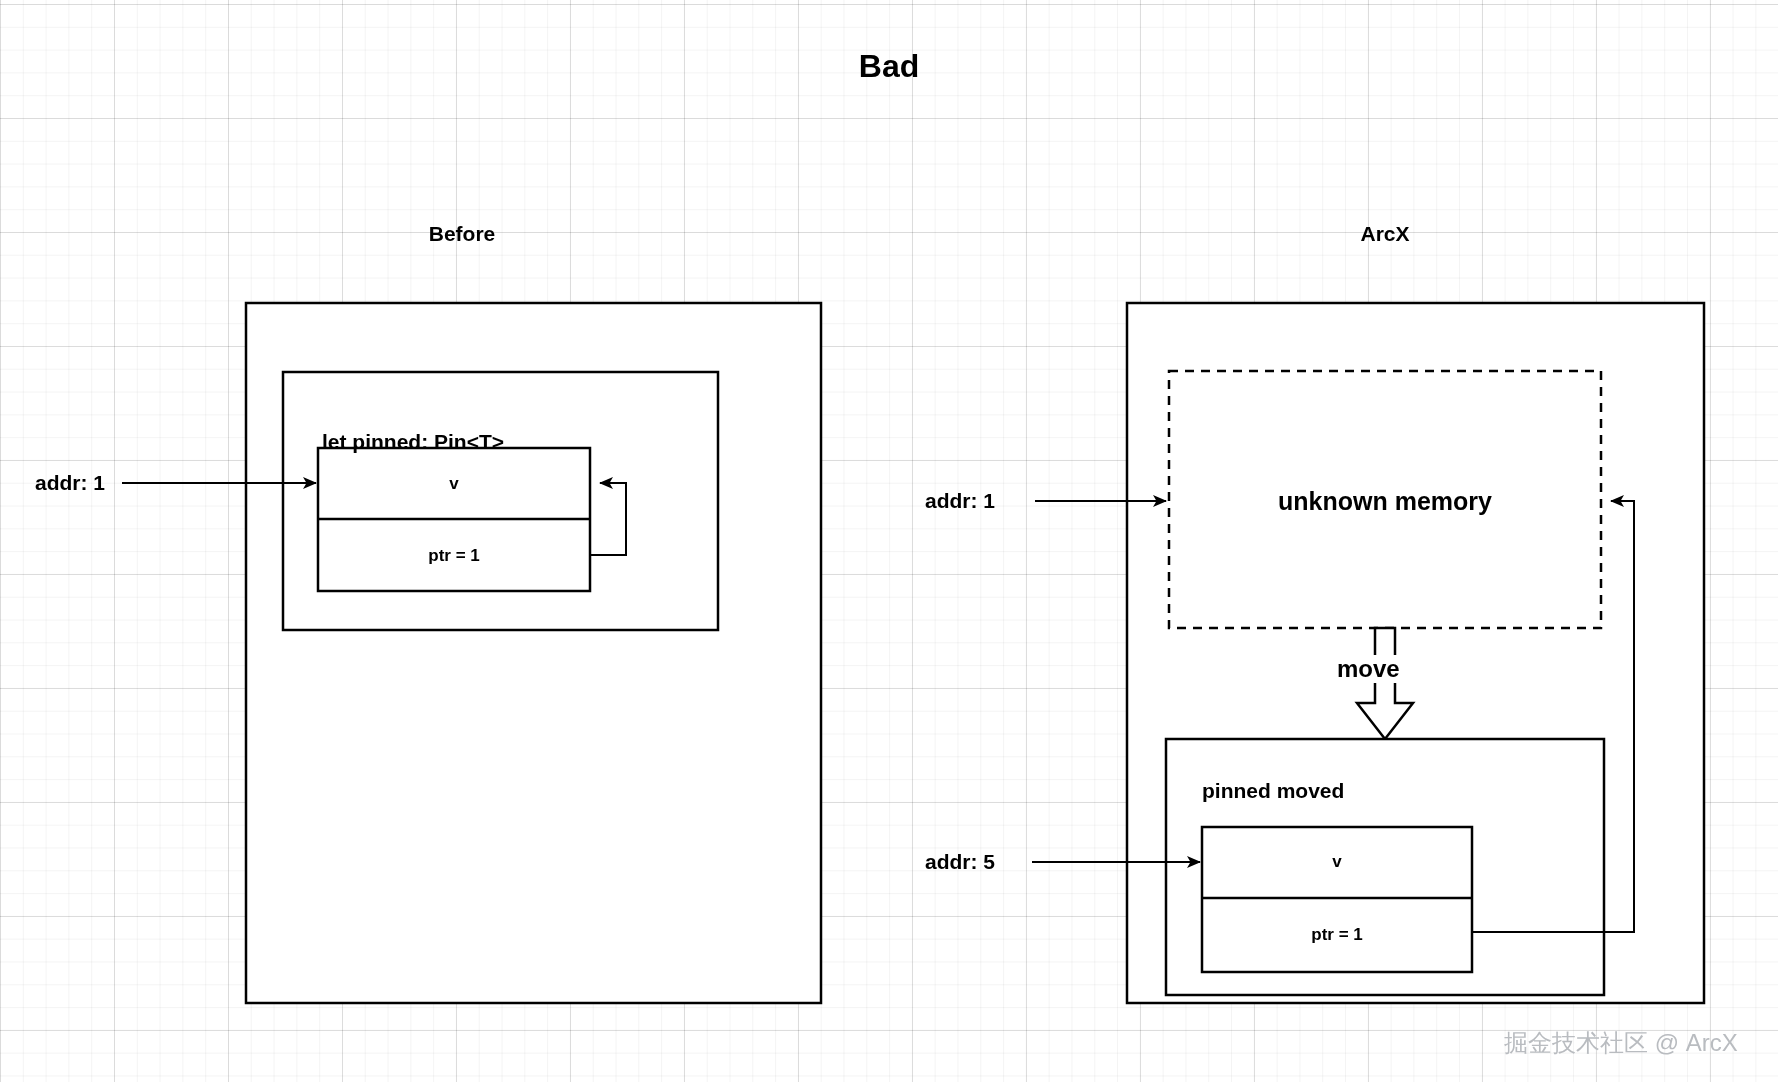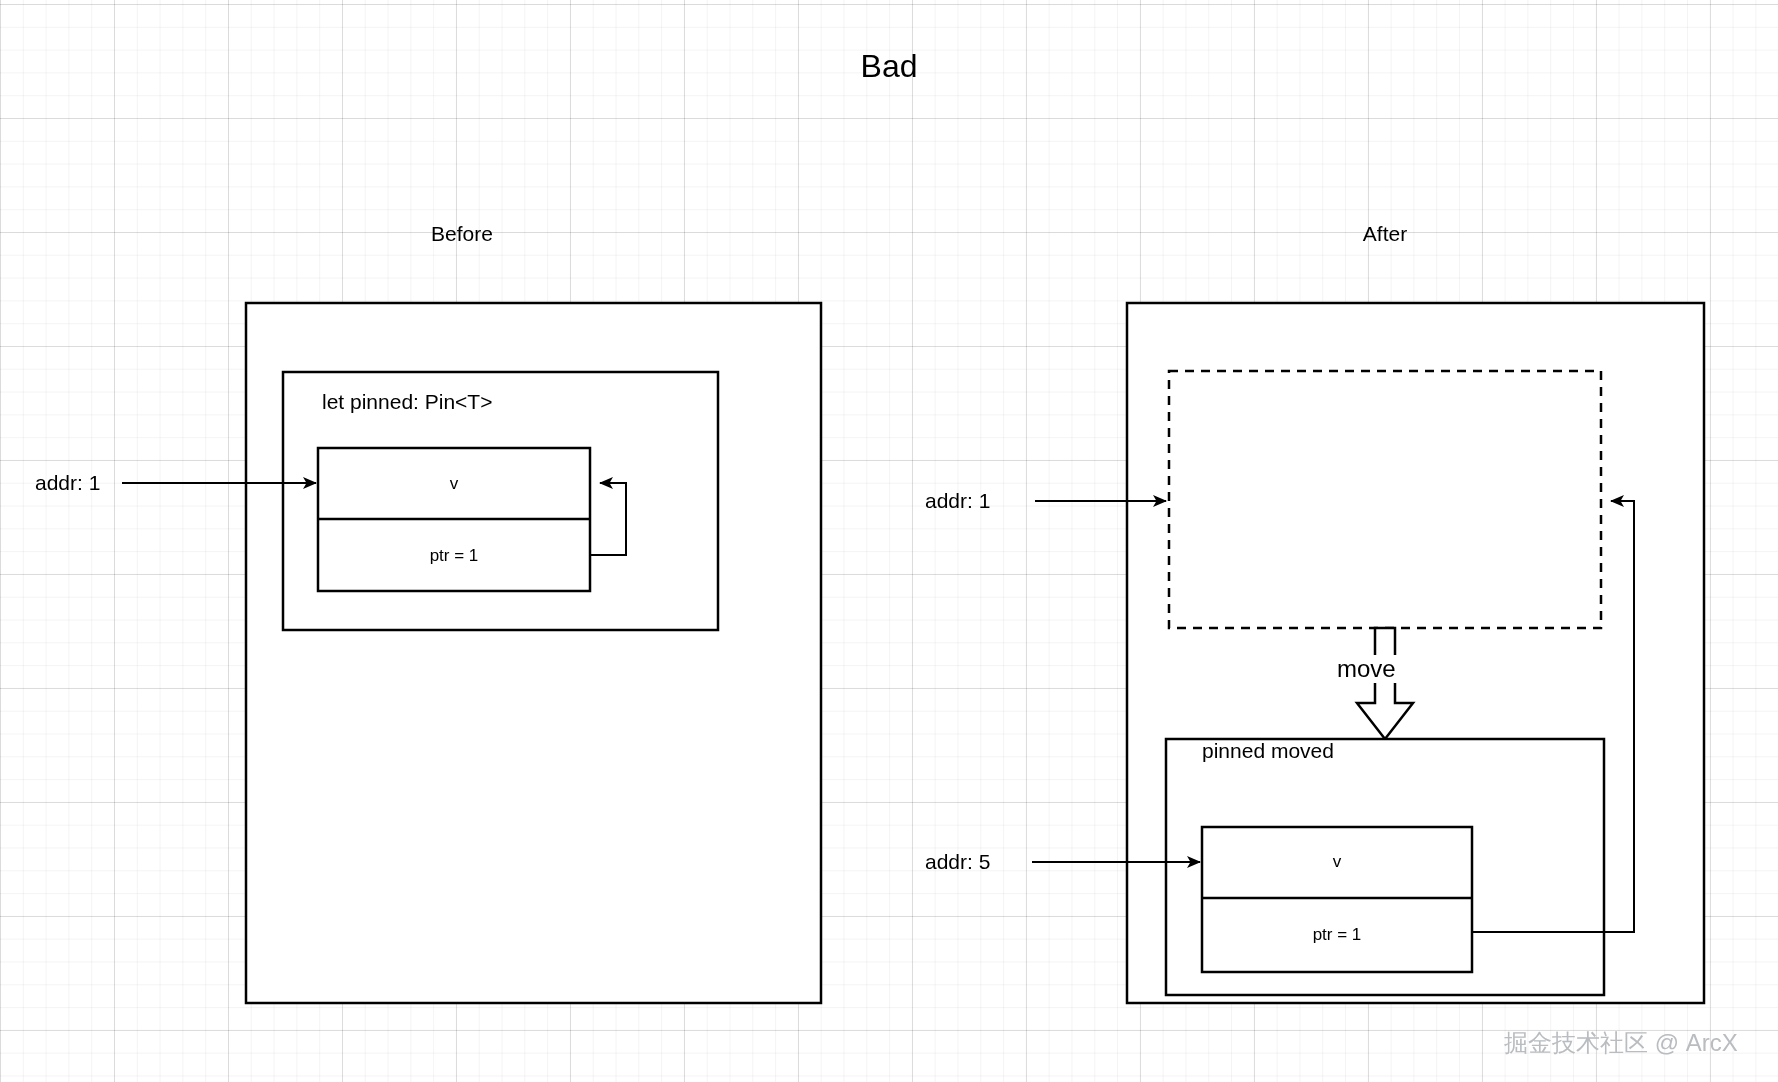--- a/index.html
+++ b/index.html
@@ -30,33 +30,34 @@
     position: absolute;
     inset: 0;
     width: 1778px;
     height: 1082px;
   }
   .lbl {
     position: absolute;
     color: #000000;
     white-space: nowrap;
     font-family: "Liberation Sans", sans-serif;
+    font-weight: bold;
   }
   .title {
     font-size: 32px;
     left: 0; right: 0;
     text-align: center;
     top: 48px;
   }
   .title-inner { display: inline-block; }
   .section-label {
     font-size: 21px;
     text-align: center;
   }
-  .box-caption { font-size: 21px; }
+  .box-caption { font-size: 21px; margin-top: 40px; }
   .cell-text { font-size: 17px; text-align: center; }
   .addr-text { font-size: 21px; }
   .memory-text { font-size: 25px; text-align: center; }
   .move-text { font-size: 24px; }
   .watermark {
     position: absolute;
     font-size: 24px;
     color: #b9bcc0;
     white-space: nowrap;
     font-family: "Liberation Sans", sans-serif;
@@ -114,22 +115,23 @@
   <div class="lbl section-label" style="left:362px; top:222px; width:200px;">Before</div>
 
   <div class="lbl box-caption" style="left:322px; top:390px;">let pinned: Pin&lt;T&gt;</div>
 
   <div class="lbl cell-text" style="left:318px; top:474px; width:272px;">v</div>
 
   <div class="lbl cell-text" style="left:318px; top:546px; width:272px;">ptr = 1</div>
 
   <div class="lbl addr-text" style="left:35px; top:471px;">addr: 1</div>
 
-  <div class="lbl section-label" style="left:1285px; top:222px; width:200px;">After</div>
+  <div class="lbl section-label" style="left:1285px; top:222px; width:200px;">ArcX</div>
 
+  <div class="lbl memory-text" style="left:1169px; top:487px; width:432px;">unknown memory</div>
 
   <div class="lbl addr-text" style="left:925px; top:489px;">addr: 1</div>
 
   <div class="lbl move-text" style="left:1335px; top:655px; background:#ffffff; padding:0 2px;">move</div>
 
   <div class="lbl box-caption" style="left:1202px; top:739px;">pinned moved</div>
 
   <div class="lbl cell-text" style="left:1202px; top:852px; width:270px;">v</div>
 
   <div class="lbl cell-text" style="left:1202px; top:925px; width:270px;">ptr = 1</div>

